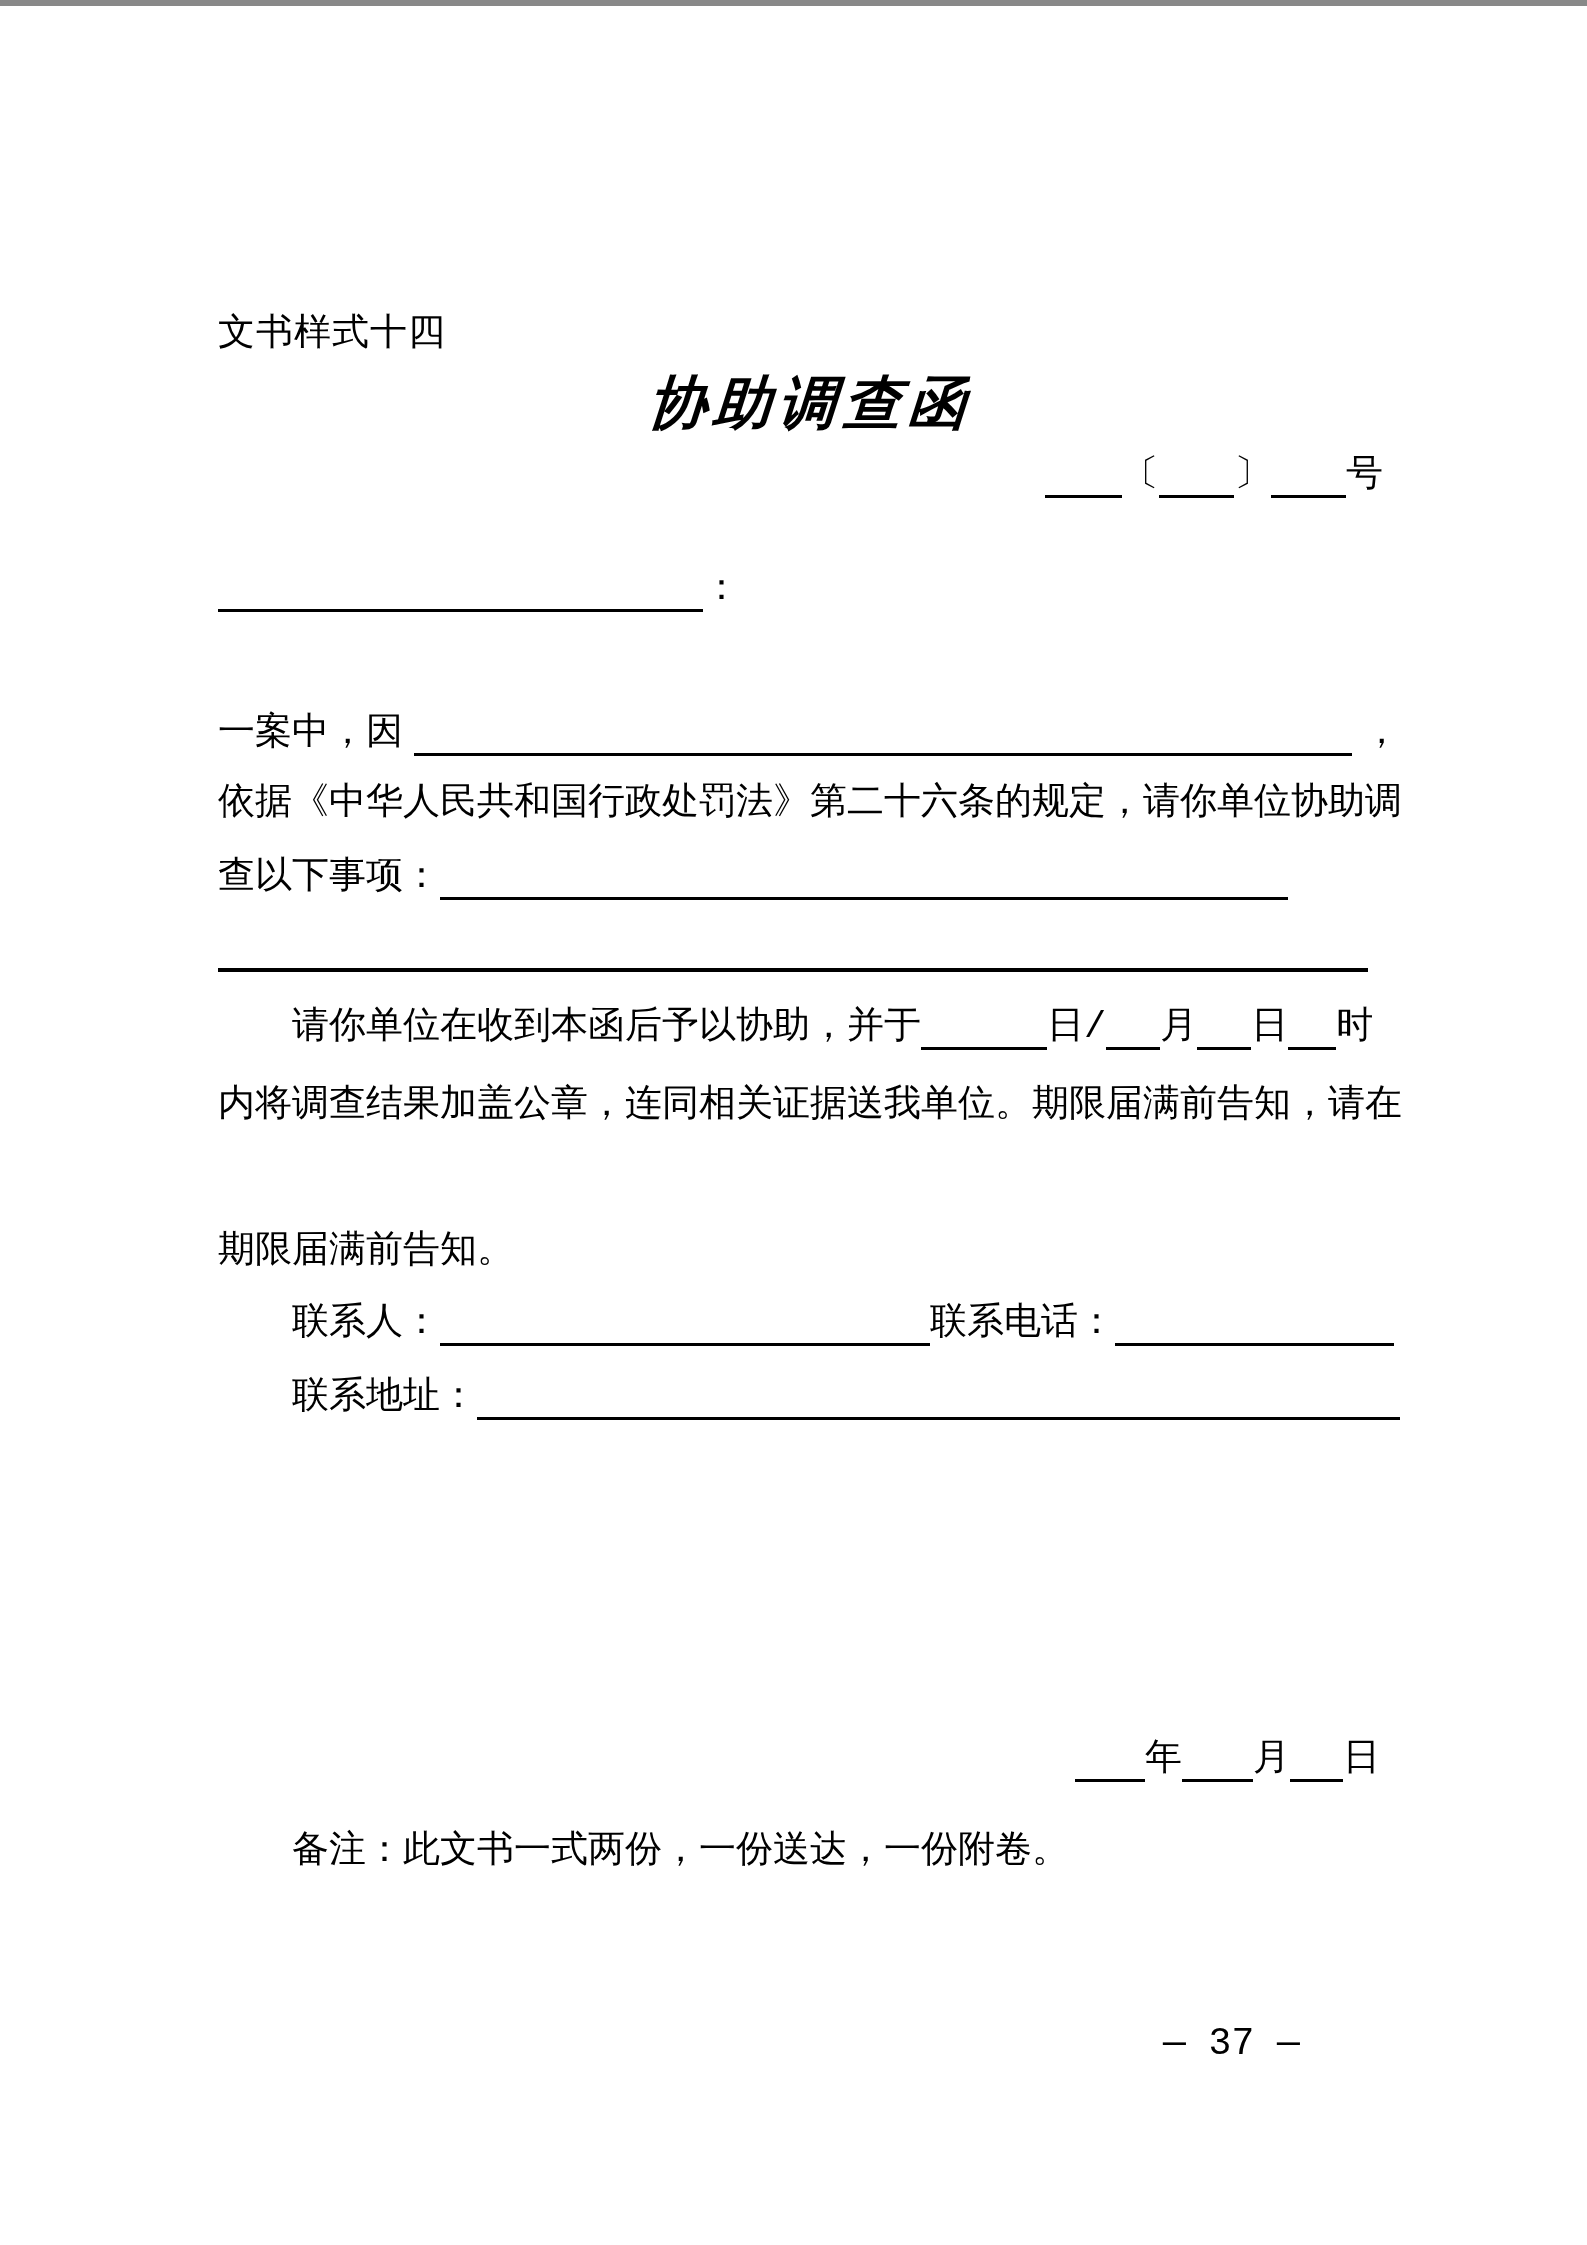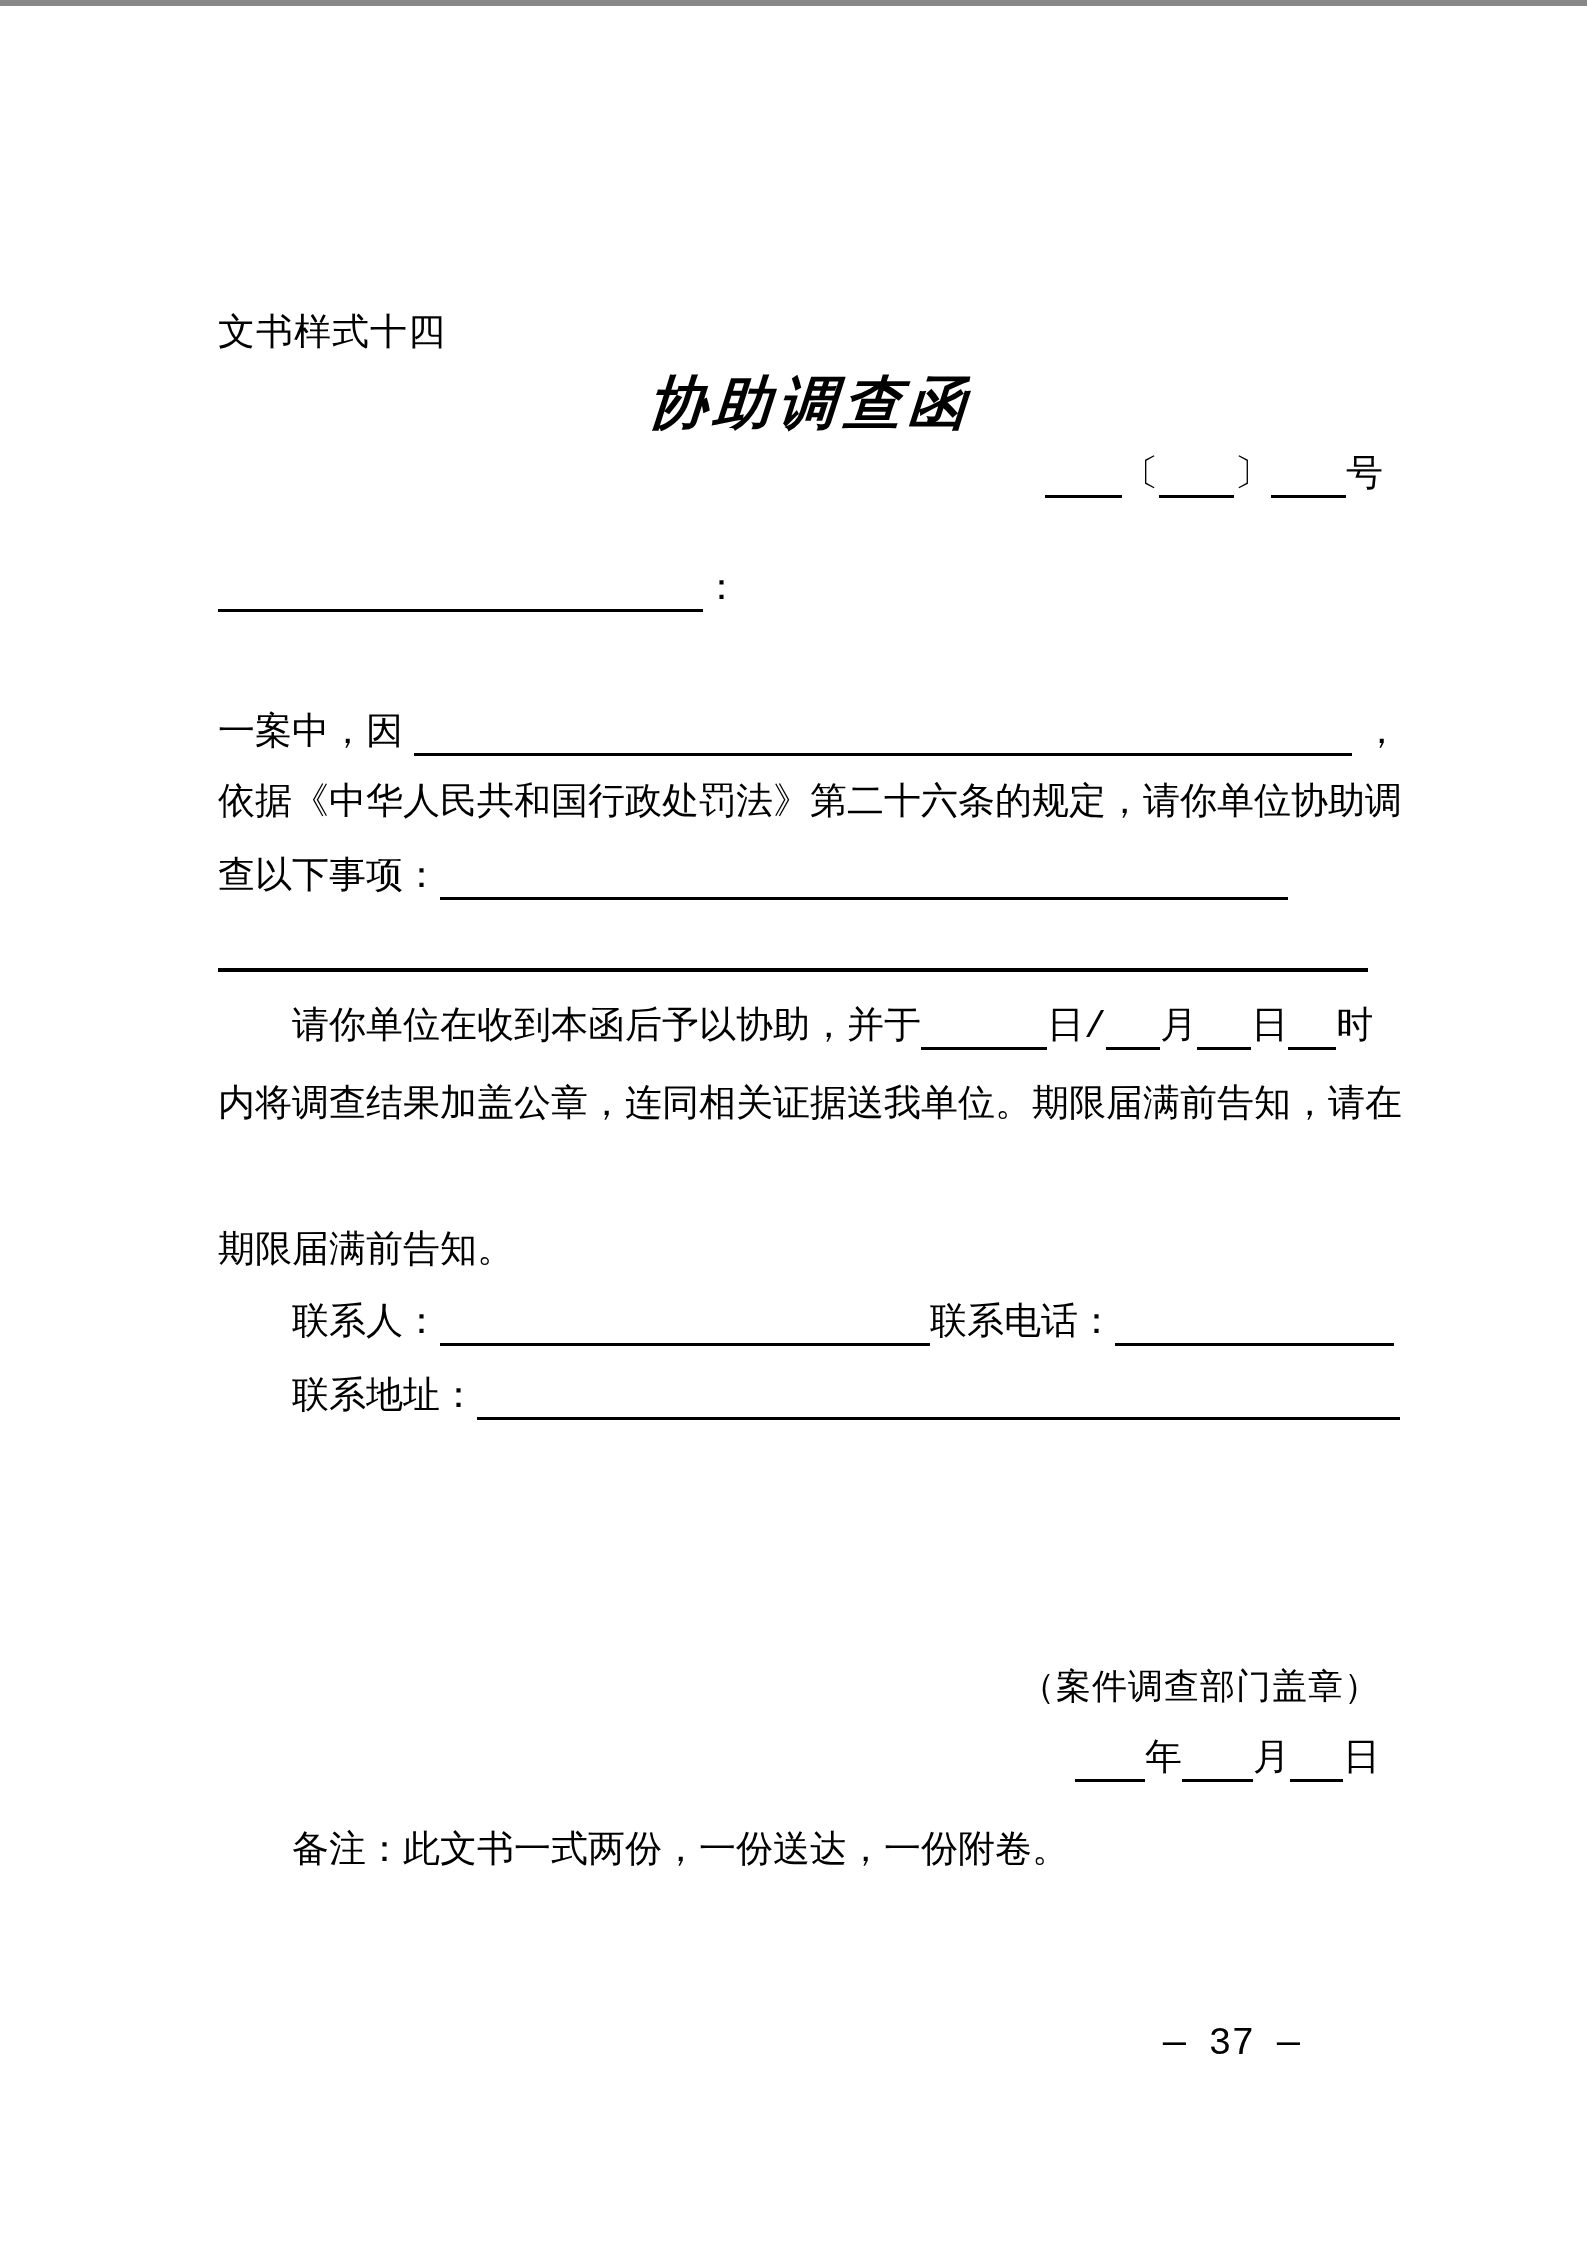--- a/index.html
+++ b/index.html
@@ -145,23 +145,20 @@
     <span class="blank b490"></span>
     <span class="txt">联系电话：</span>
     <span class="blank b279"></span>
   </div>
 
   <div class="row contacts2">
     <span class="txt">联系地址：</span>
     <span class="blank grow"></span>
   </div>
 
-  <div class="row seal-row">
-    <span class="txt">（案件调查部门盖章）</span>
-  </div>
 
   <div class="row date-row">
     <span class="blank b70"></span>
     <span class="txt">年</span>
     <span class="blank b71"></span>
     <span class="txt">月</span>
     <span class="blank b53"></span>
     <span class="txt">日</span>
   </div>
 

